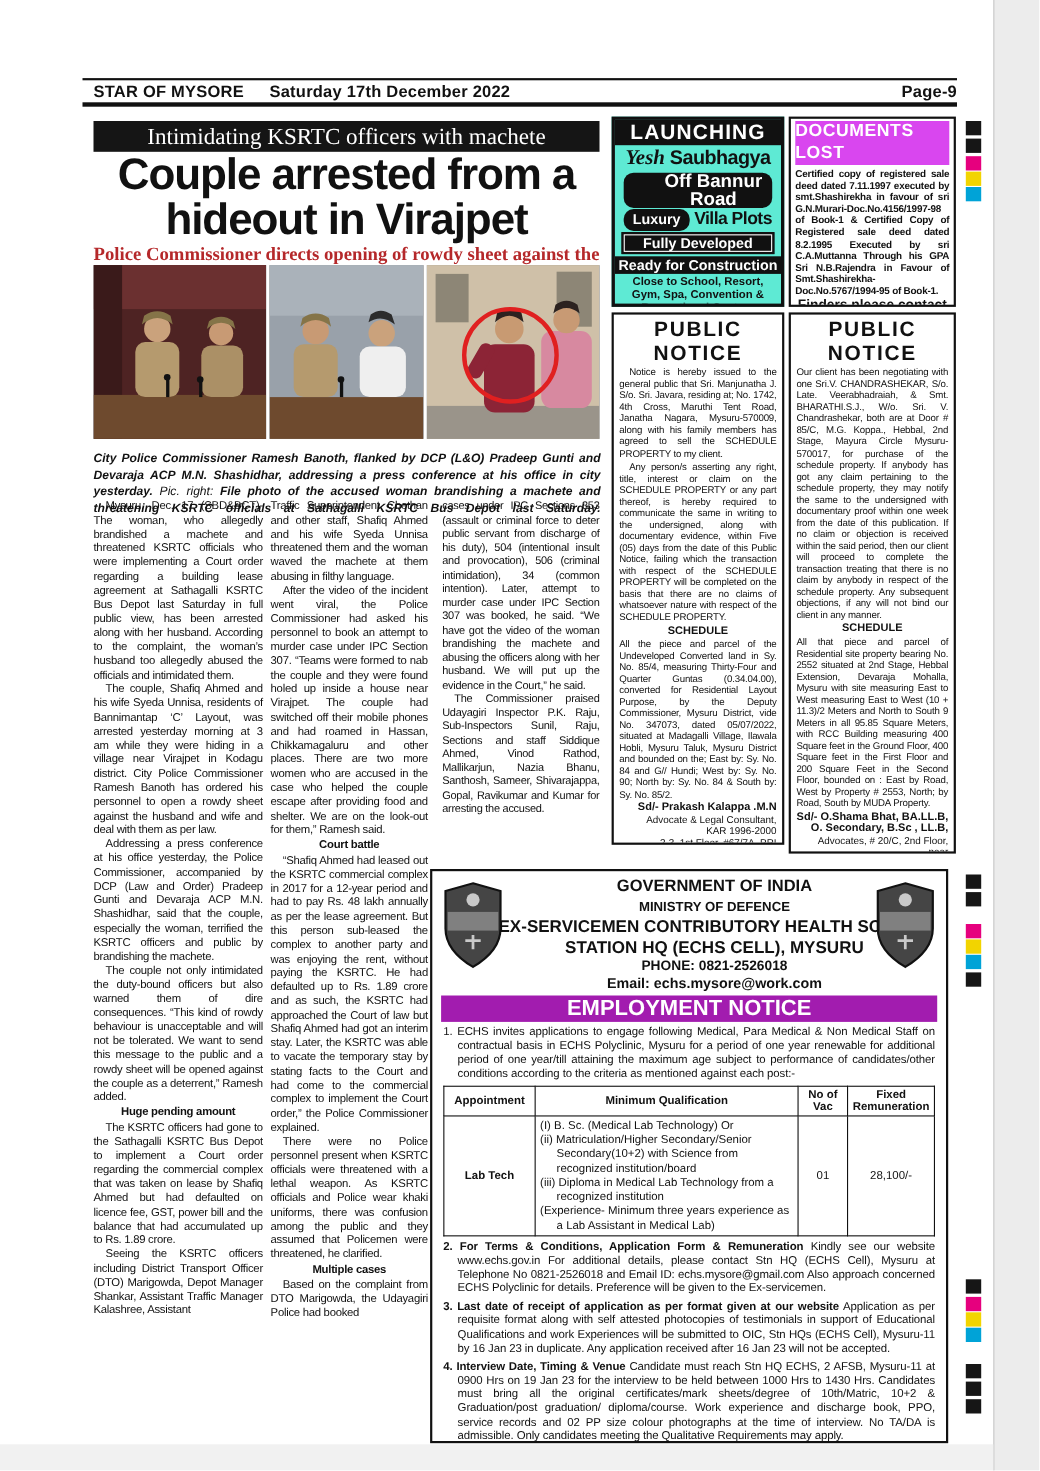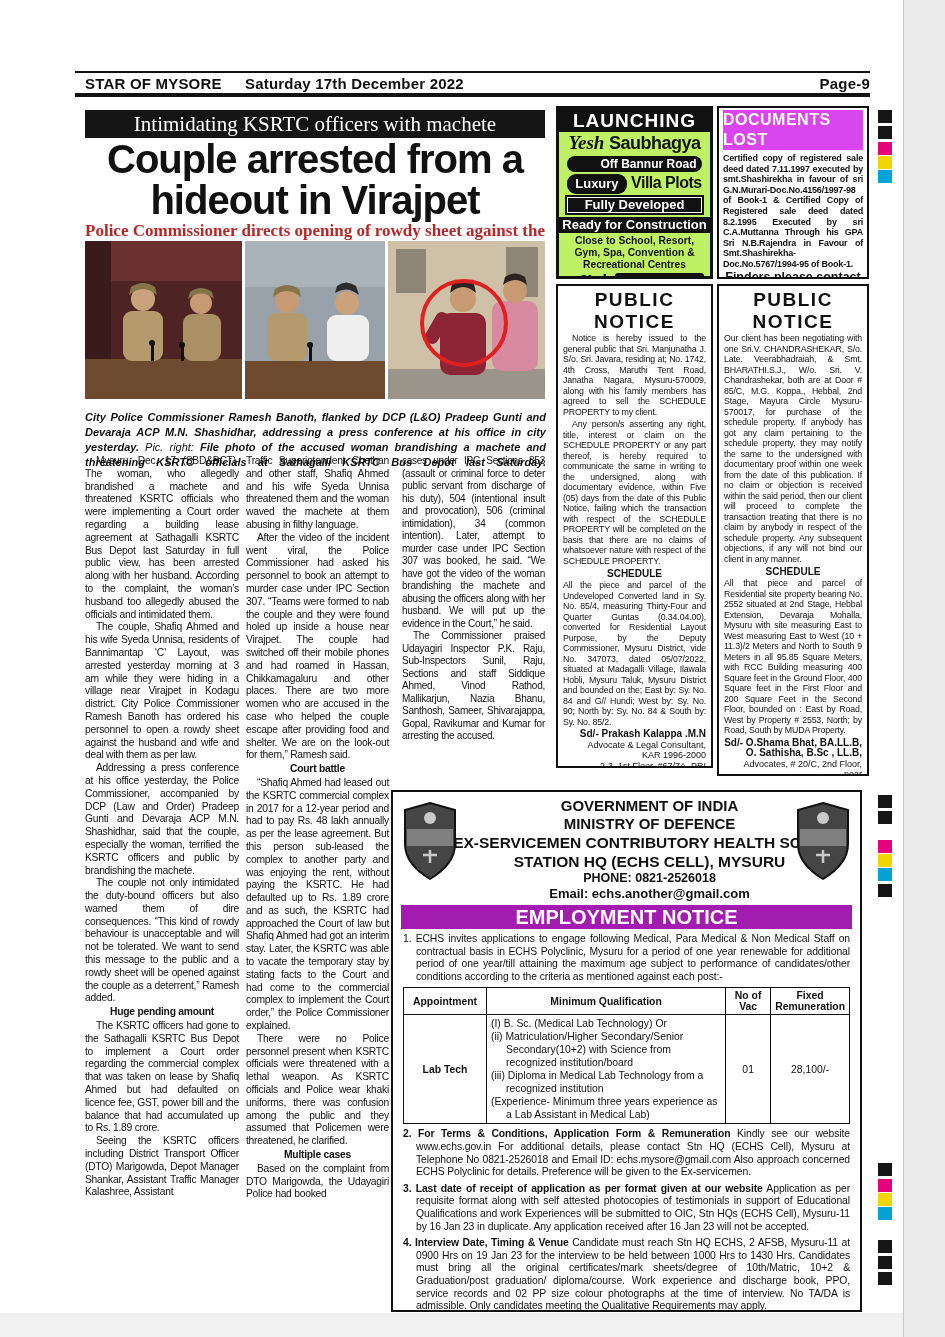--- a/index.html
+++ b/index.html
@@ -21,21 +21,21 @@
   .photo{top:241px;height:158px;overflow:hidden;background:#777;}
   .caption{left:85px;top:410px;width:461px;font-size:11px;font-style:italic;line-height:15px;
            text-align:justify;text-align-last:justify;}
   .caption b{font-weight:bold;}
   
   .col{top:455px;font-size:10.3px;line-height:12.8px;letter-spacing:-.25px;text-align:justify;}
   .col p{margin:0;}
   .col .indent{text-indent:11px;}
   .col .colhead{text-align:center;font-weight:bold;margin:1px 0;}
   
-  .adbox{border:3px solid #111;background:#bef264;box-sizing:border-box;overflow:hidden;}
+  .adbox{border:3px solid #111;background:#5eead4;box-sizing:border-box;overflow:hidden;}
   .launch-band{background:#111;color:#fff;font-weight:bold;text-align:center;}
   .yesh-script{font-family:"Liberation Serif",serif;font-style:italic;font-weight:bold;}
   .pill{background:#111;color:#fff;border-radius:9px;font-weight:bold;text-align:center;}
   .doclost{border:2px solid #111;box-sizing:border-box;background:#fff;overflow:hidden;}
   .doclost-title{background:#d946ef;color:#fff;font-weight:bold;text-align:left;
                  font-size:16px;line-height:20px;letter-spacing:.5px;}
   .doclost-body{font-size:9px;line-height:10.6px;font-weight:bold;text-align:justify;
                 padding:3px 4px 0 4px;letter-spacing:-.2px;}
   
   .notice{border:2px solid #111;box-sizing:border-box;background:#fff;overflow:hidden;padding:3px 5px;}
@@ -154,21 +154,21 @@
     <p>cases under IPC Sections 353 (assault or criminal force to deter public servant from discharge of his duty), 504 (intentional insult and provocation), 506 (criminal intimidation), 34 (common intention). Later, attempt to murder case under IPC Section 307 was booked, he said. “We have got the video of the woman brandishing the machete and abusing the officers along with her husband. We will put up the evidence in the Court,” he said.</p>
     <p class="indent">The Commissioner praised Udayagiri Inspector P.K. Raju, Sub-Inspectors Sunil, Raju, Sections and staff Siddique Ahmed, Vinod Rathod, Mallikarjun, Nazia Bhanu, Santhosh, Sameer, Shivarajappa, Gopal, Ravikumar and Kumar for arresting the accused.</p>
   </div>
 
   <div class="abs adbox" style="left:556px;top:106px;width:157px;height:173px;">
     <div class="launch-band" style="font-size:19px;line-height:23px;letter-spacing:1px;">LAUNCHING</div>
     <div style="text-align:center;line-height:22px;white-space:nowrap;">
       <span class="yesh-script" style="font-size:19px;">Yesh</span>
       <span style="font-weight:bold;font-size:18px;letter-spacing:-.5px;">Saubhagya</span>
     </div>
-    <div class="pill" style="margin:1px 8px;font-size:12px;line-height:16px;padding-left:28px;">Off Bannur Road</div>
+    <div class="pill" style="margin:1px 8px;font-size:17px;line-height:16px;padding-left:28px;">Off Bannur Road</div>
     <div style="text-align:center;line-height:20px;white-space:nowrap;">
       <span class="pill" style="display:inline-block;padding:0 8px;font-size:13px;">Luxury</span>
       <span style="font-weight:bold;font-size:16px;letter-spacing:-.5px;">Villa Plots</span>
     </div>
     <div style="background:#111;color:#fff;margin:1px 6px;border:2px solid #111;outline:1px solid #fff;outline-offset:-3px;text-align:center;font-weight:bold;font-size:13px;line-height:16px;">Fully Developed</div>
     <div class="launch-band" style="margin-top:2px;font-size:13px;line-height:16px;">Ready for Construction</div>
     <div style="text-align:center;font-weight:bold;font-size:10.3px;line-height:12px;padding:2px 3px 1px;">Close to School, Resort, Gym, Spa, Convention &amp; Recreational Centres</div>
     <div style="text-align:center;white-space:nowrap;">
       <span style="font-size:13px;">✆</span>
       <span class="yesh-script" style="font-size:16px;">Yesh</span>
@@ -195,45 +195,45 @@
     <div class="sig">2-3, 1st Floor, #67/7A, PRI Complex,</div>
 
   </div>
 
   <div class="abs notice" style="left:717px;top:284px;width:152px;height:492px;">
     <div class="notice-title">PUBLIC NOTICE</div>
     <p style="text-indent:0;">Our client has been negotiating with one Sri.V. CHANDRASHEKAR, S/o. Late. Veerabhadraiah, &amp; Smt. BHARATHI.S.J., W/o. Sri. V. Chandrashekar, both are at Door # 85/C, M.G. Koppa., Hebbal, 2nd Stage, Mayura Circle Mysuru-570017, for purchase of the schedule property. If anybody has got any claim pertaining to the schedule property, they may notify the same to the undersigned with documentary proof within one week from the date of this publication. If no claim or objection is received within the said period, then our client will proceed to complete the transaction treating that there is no claim by anybody in respect of the schedule property. Any subsequent objections, if any will not bind our client in any manner.</p>
     <div class="sched-head">SCHEDULE</div>
     <p>All that piece and parcel of Residential site property bearing No. 2552 situated at 2nd Stage, Hebbal Extension, Devaraja Mohalla, Mysuru with site measuring East to West measuring East to West (10 + 11.3)/2 Meters and North to South 9 Meters in all 95.85 Square Meters, with RCC Building measuring 400 Square feet in the Ground Floor, 400 Square feet in the First Floor and 200 Square Feet in the Second Floor, bounded on : East by Road, West by Property # 2553, North; by Road, South by MUDA Property.</p>
     <div class="sig sig-name">Sd/- O.Shama Bhat, BA.LL.B,</div>
-    <div class="sig sig-name">O. Sathisha, B.Sc , LL.B,</div>
+    <div class="sig sig-name">O. Secondary, B.Sc , LL.B,</div>
     <div class="sig">Advocates, # 20/C, 2nd Floor, near</div>
 
   </div>
 
   <div class="abs echs">
     <svg class="abs" style="left:10px;top:8px;" width="54" height="82" viewBox="0 0 54 80">
       <path d="M27 2 L52 9 V43 Q52 63 27 78 Q2 63 2 43 V9 Z" fill="#454545" stroke="#111" stroke-width="2"></path>
       <rect x="4" y="28" width="46" height="17" fill="#808080"></rect>
       <circle cx="27" cy="17" r="6" fill="#c9c9c9"></circle>
       <path d="M20 54 h14 M27 49 v13" stroke="#c9c9c9" stroke-width="2.5"></path>
     </svg>
     <svg class="abs" style="right:10px;top:8px;" width="54" height="82" viewBox="0 0 54 80">
       <path d="M27 2 L52 9 V43 Q52 63 27 78 Q2 63 2 43 V9 Z" fill="#454545" stroke="#111" stroke-width="2"></path>
       <rect x="4" y="28" width="46" height="17" fill="#808080"></rect>
       <circle cx="27" cy="17" r="6" fill="#c9c9c9"></circle>
       <path d="M20 54 h14 M27 49 v13" stroke="#c9c9c9" stroke-width="2.5"></path>
     </svg>
     <div style="padding-top:5px;padding-left:46px;">
       <div class="echs-org" style="font-size:15px;line-height:18px;">GOVERNMENT OF INDIA</div>
-      <div class="echs-org" style="font-size:15px;line-height:18px;">MINISTRY OF DEFENCE</div>
+      <div class="echs-org" style="font-size:12px;line-height:18px;">MINISTRY OF DEFENCE</div>
       <div class="echs-org" style="font-size:15.5px;line-height:19px;">EX-SERVICEMEN CONTRIBUTORY HEALTH SCHEME</div>
       <div class="echs-org" style="font-size:15.5px;line-height:19px;">STATION HQ (ECHS CELL), MYSURU</div>
       <div style="text-align:center;font-size:12.5px;line-height:15px;font-weight:bold;">PHONE: 0821-2526018</div>
-      <div style="text-align:center;font-size:13px;line-height:16px;font-weight:bold;">Email: echs.another@gmail.com</div>
+      <div style="text-align:center;font-size:13px;line-height:16px;font-weight:bold;">Email: echs.mysore@work.com</div>
     </div>
     <div class="echs-bar">EMPLOYMENT NOTICE</div>
     <div class="echs-item">1. ECHS invites applications to engage following Medical, Para Medical &amp; Non Medical Staff on contractual basis in ECHS Polyclinic, Mysuru for a period of one year renewable for additional period of one year/till attaining the maximum age subject to performance of candidates/other conditions according to the criteria as mentioned against each post:-</div>
     <table class="echs-table">
       <tbody>
           <tr>
         <th style="width:74px;">Appointment</th>
         <th>Minimum Qualification</th>
         <th style="width:36px;">No of Vac</th>
         <th style="width:68px;">Fixed Remuneration</th>

